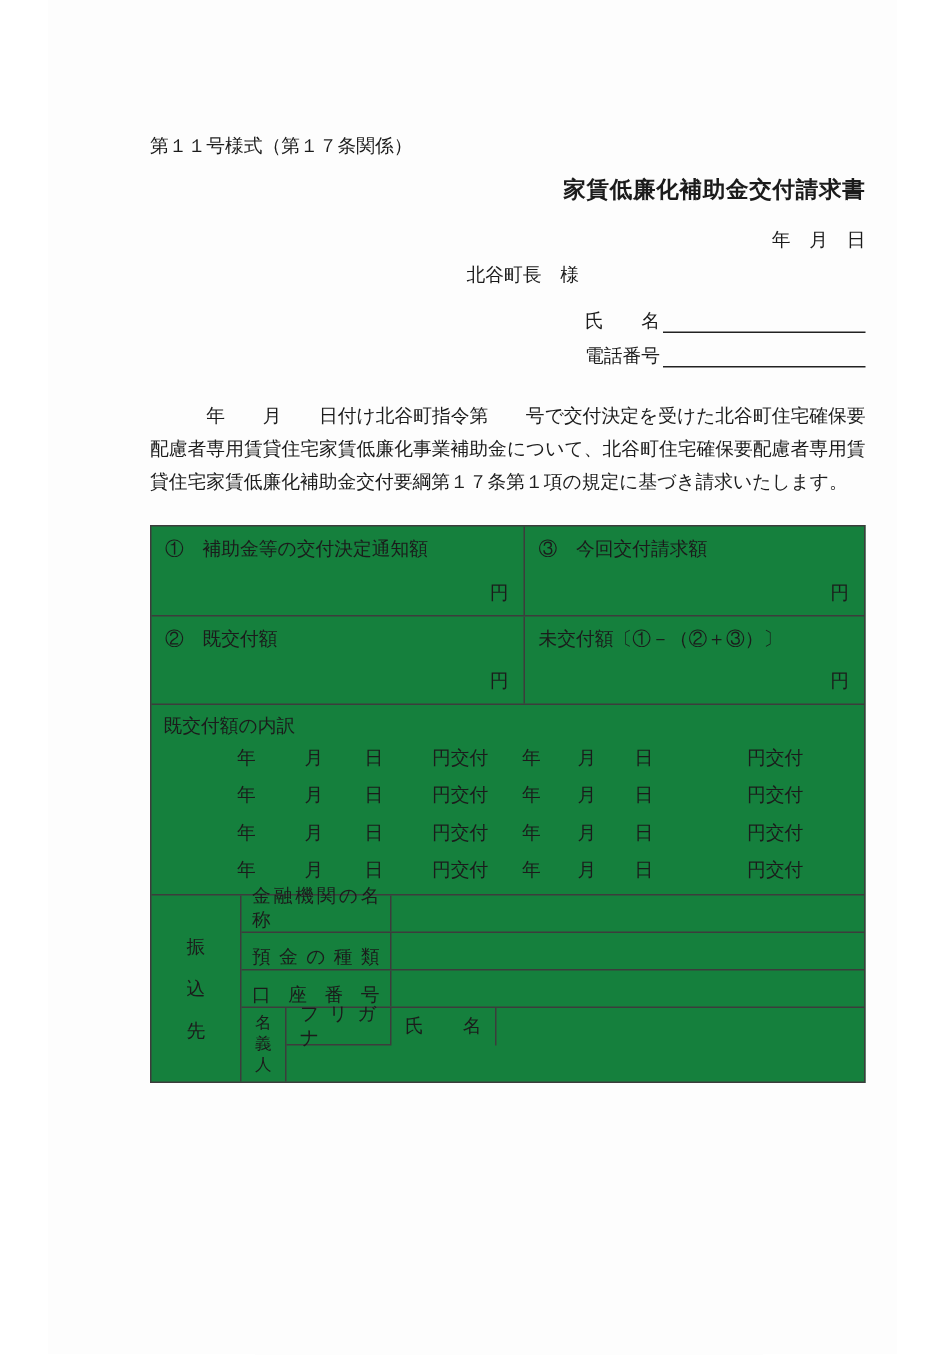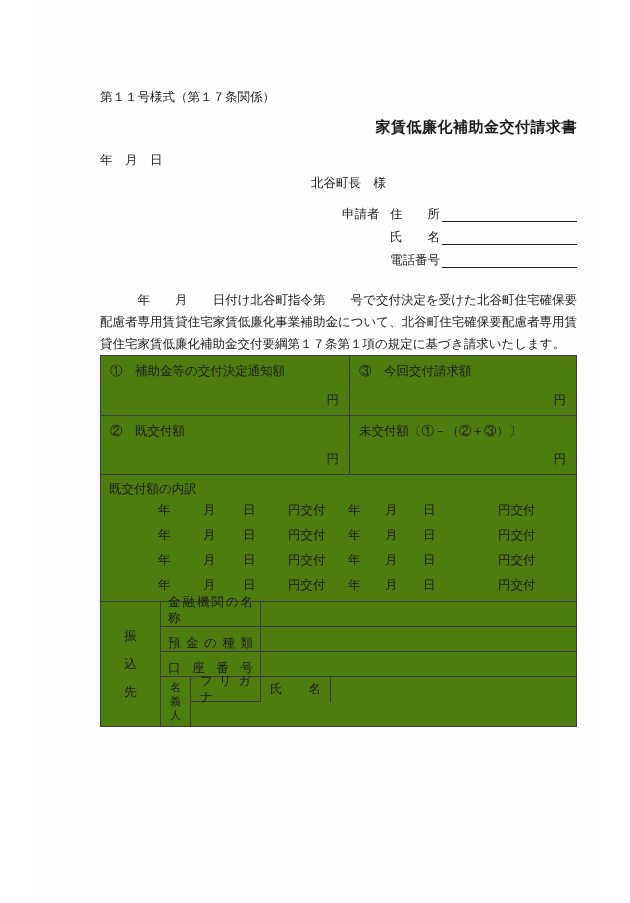--- a/index.html
+++ b/index.html
@@ -12,32 +12,32 @@
     background: #fdfdfd;
     color: #1b1b1b;
     font-family: "Liberation Serif", "DejaVu Serif", serif;
     font-size: 12.5px;
     line-height: 1.3;
   }
   .content { position: absolute; left: 68px; top: 0; width: 477px; }
 
   .form-number { padding-top: 89px; }
   .doc-title { margin-top: 13px; text-align: right; font-weight: bold; font-size: 15px; letter-spacing: 0.5px; }
-  .date-line { margin-top: 14px; }
+  .date-line { margin-top: 14px; text-align: right; }
   .addressee { margin-top: 7px; padding-left: 20px; text-align: center; }
 
   .applicant { margin-top: 8px; margin-left: 242px; }
   .app-row { display: flex; align-items: flex-end; height: 23px; }
   .app-who { width: 48px; }
   .app-label { width: 50px; text-align: justify; text-align-last: justify; }
   .app-line { flex: 1; border-bottom: 1px solid #222; height: 100%; margin-left: 2px; }
 
   .body-par { margin-top: 21px; line-height: 22px; text-align: justify; }
 
-  .form-table { border: 1px solid #3c3c3c; background: #4d7c0f; }
+  .form-table { margin-top: 18px; border: 1px solid #3c3c3c; background: #15803d; }
   .form-table > div + div { border-top: 1px solid #3c3c3c; }
 
   .trow { display: flex; }
   .amt-row { height: 59px; }
   .cell { position: relative; flex: 1; }
   .cell.left { flex: none; width: 249px; border-right: 1px solid #3c3c3c; }
   .cell-label { padding: 7px 9px 0 9px; }
   .unit { position: absolute; right: 10px; bottom: 7px; }
 
   .breakdown { height: 127px; }
@@ -70,25 +70,20 @@
 
     <div class="form-number">第１１号様式（第１７条関係）</div>
 
     <div class="doc-title">家賃低廉化補助金交付請求書</div>
 
     <div class="date-line">年　月　日</div>
 
     <div class="addressee">北谷町長　様</div>
 
     <div class="applicant">
-      <div class="app-row">
-        <span class="app-who">申請者</span>
-        <span class="app-label">住所</span>
-        <span class="app-line"></span>
-      </div>
       <div class="app-row">
         <span class="app-who"></span>
         <span class="app-label">氏名</span>
         <span class="app-line"></span>
       </div>
       <div class="app-row">
         <span class="app-who"></span>
         <span class="app-label">電話番号</span>
         <span class="app-line"></span>
       </div>

